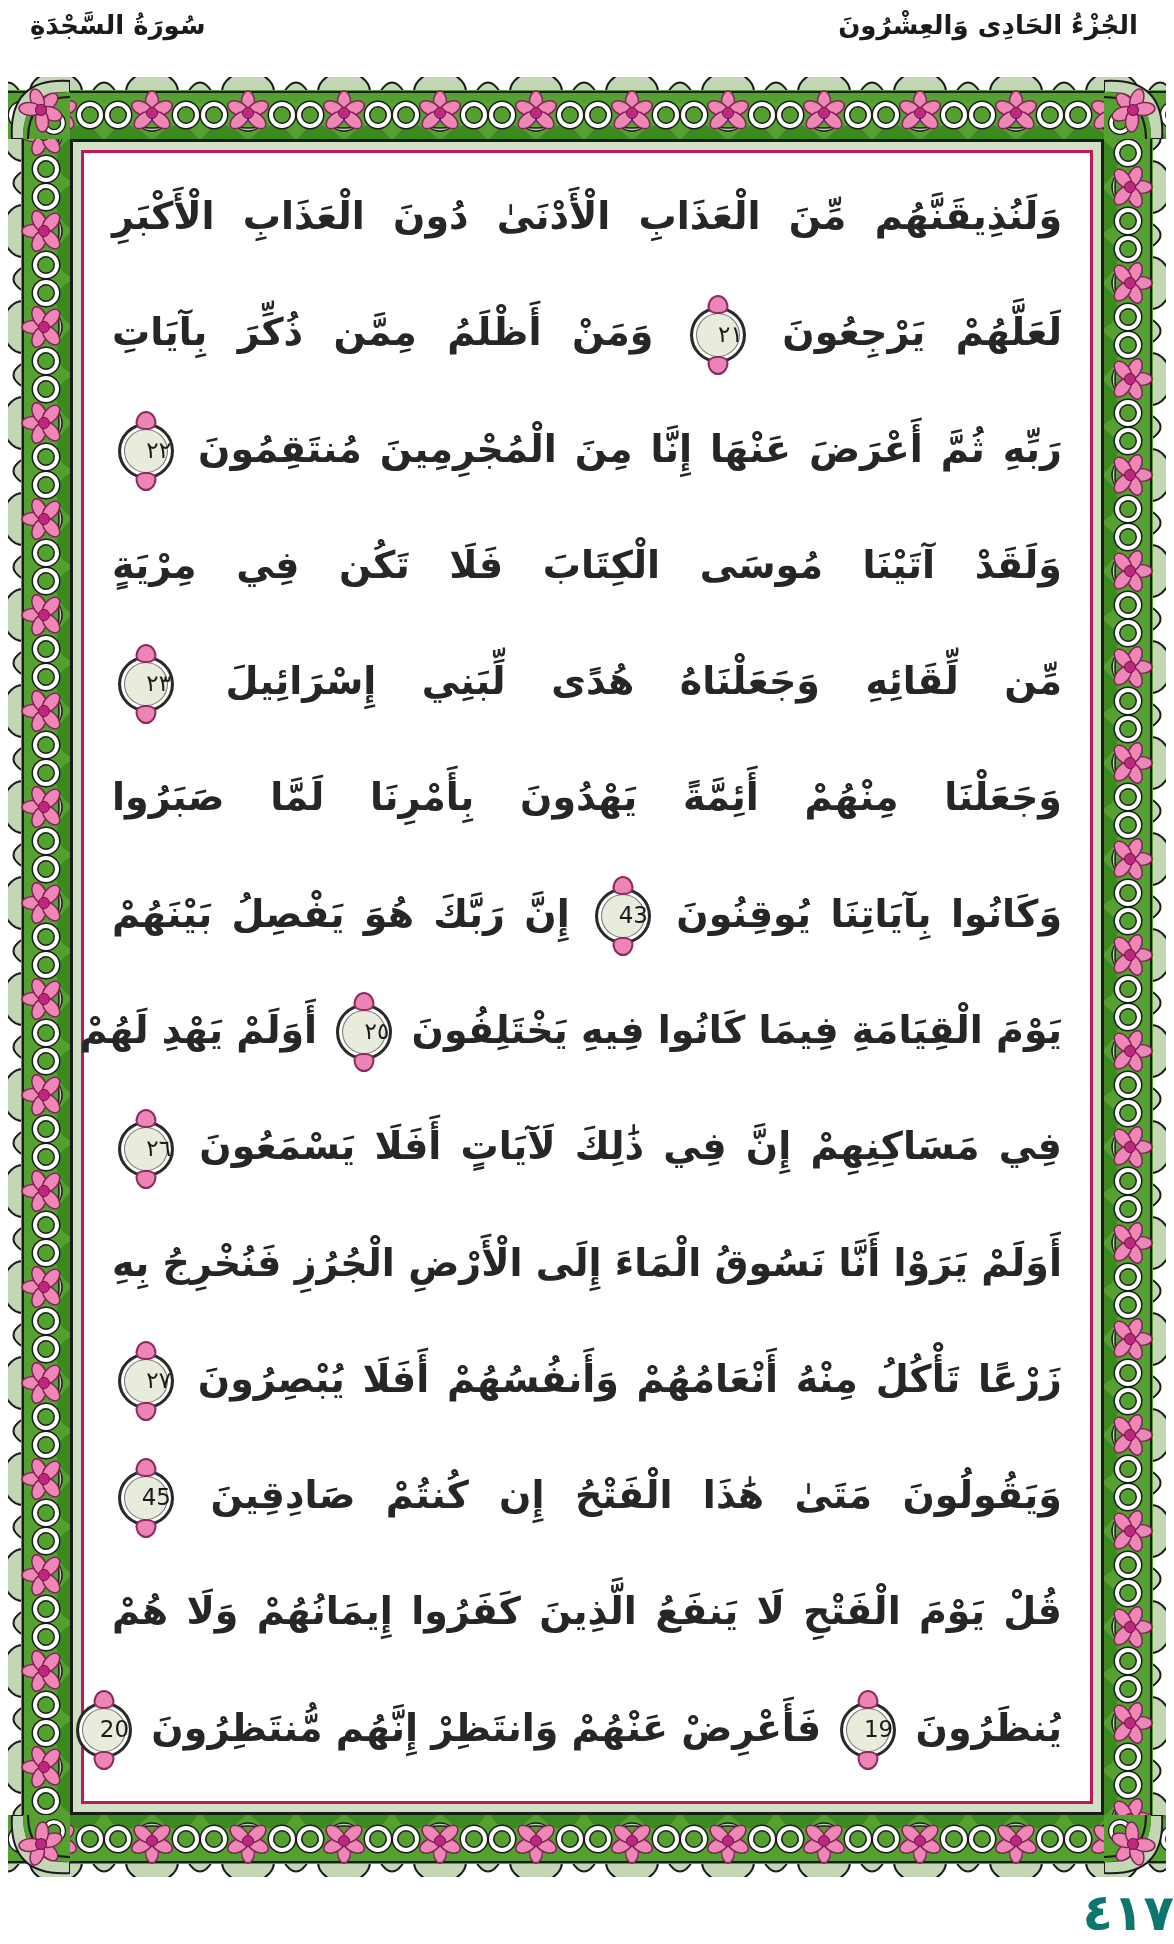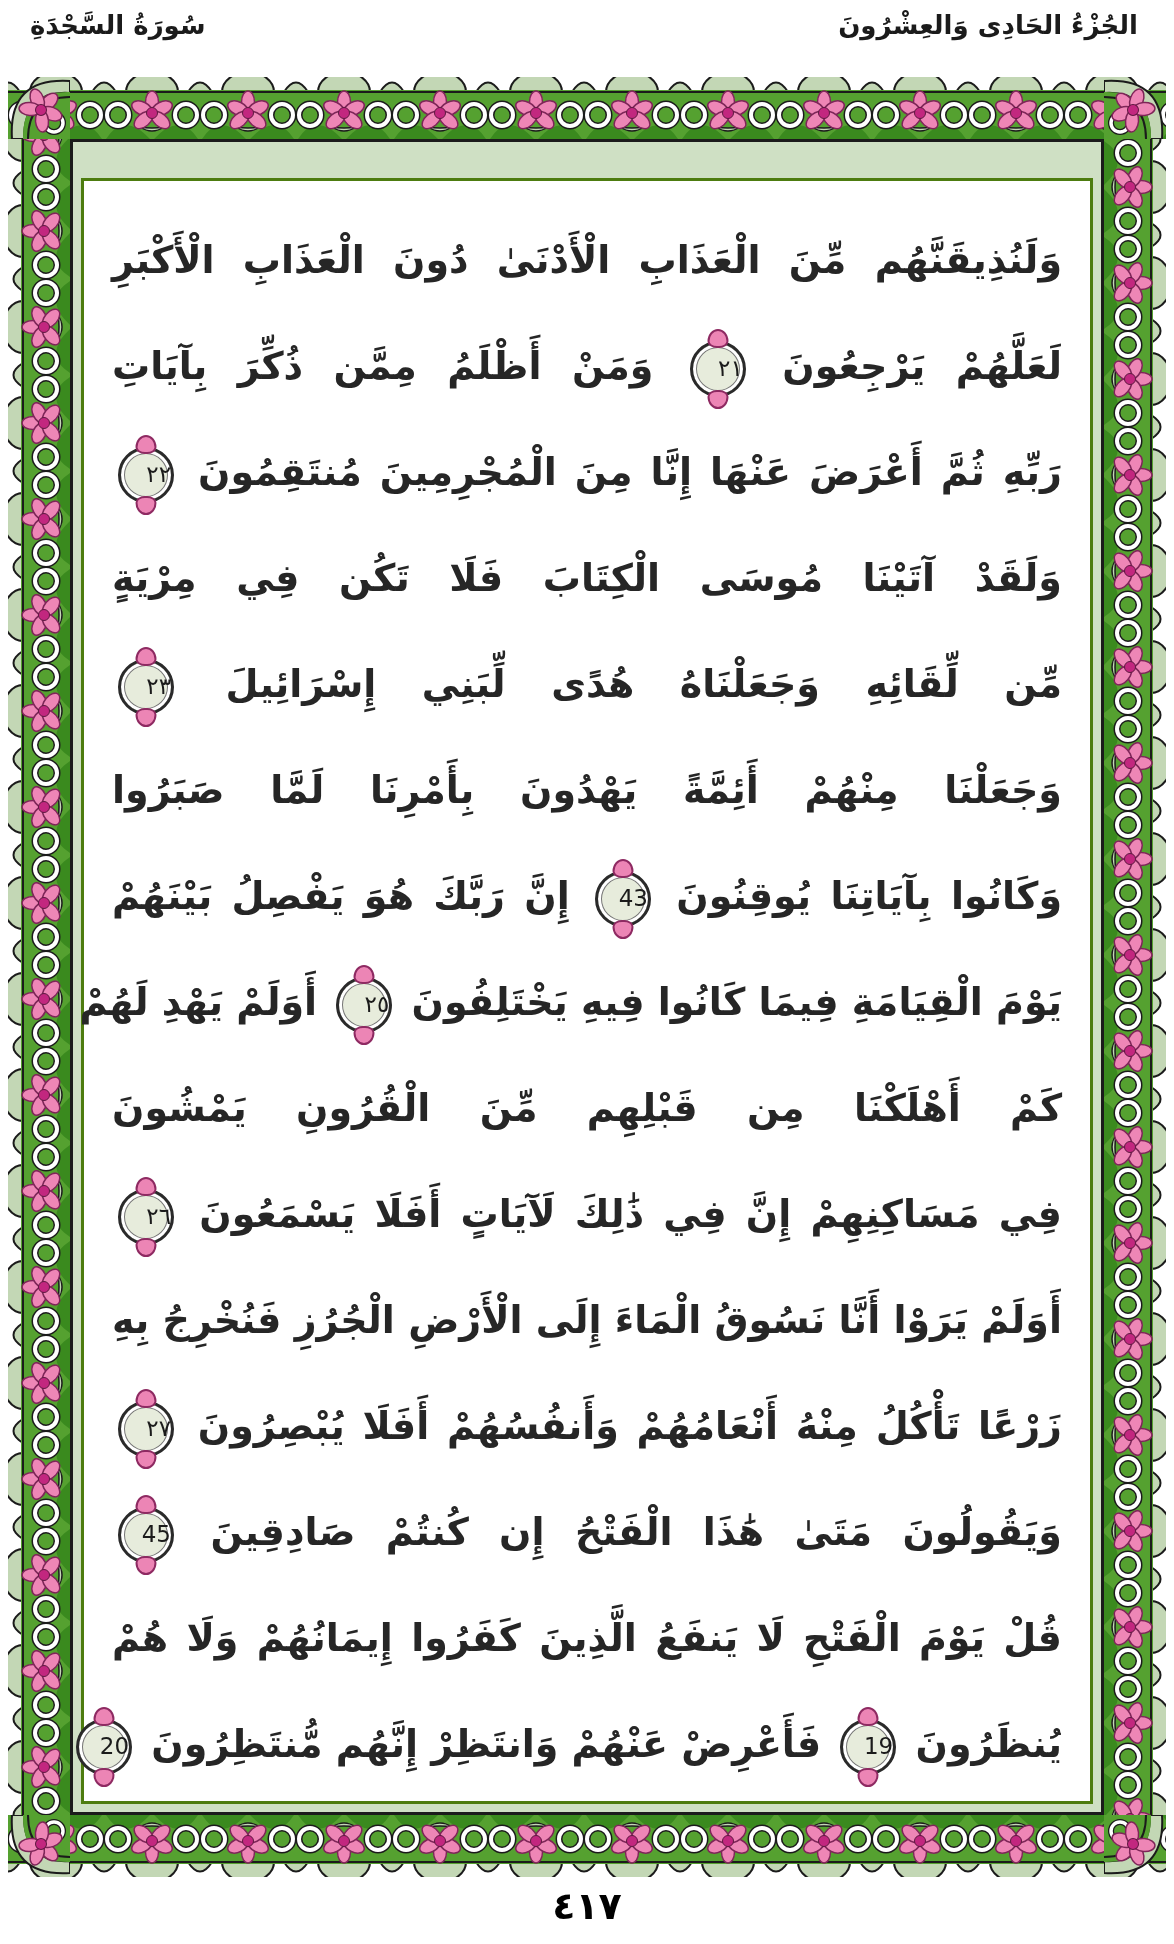--- a/index.html
+++ b/index.html
@@ -23,23 +23,23 @@
   .corner-tr{left:1096px;top:0;transform:scaleX(-1);}
   .corner-bl{left:0;top:1738px;transform:scaleY(-1);}
   .corner-br{left:1096px;top:1738px;transform:scale(-1,-1);}
   
   .inner-frame{
     position:absolute;left:62px;top:62px;right:62px;bottom:62px;
     border:3px solid #1b1b1b;background:#cfe0c4;
   }
   .panel{
     position:absolute;left:8px;top:8px;right:8px;bottom:8px;
-    border:3px solid #4d7c0f;background:#ffffff;
+    border:3px solid #be185d;background:#ffffff;
     display:flex;flex-direction:column;
-    padding:26px 28px;box-sizing:border-box;margin-top:28px;
+    padding:10px 28px;box-sizing:border-box;
   }
   .line{
     flex:1;direction:rtl;
     font-size:38px;font-weight:bold;color:#262626;
     text-align:justify;text-align-last:justify;
     white-space:nowrap;
     display:block;line-height:106px;height:106px;overflow:visible;
   }
   
   .ayah{
@@ -56,21 +56,21 @@
   }
   .ayah::before{top:-15px;border-radius:50% 50% 45% 45%/65% 65% 35% 35%;}
   .ayah::after{bottom:-15px;border-radius:45% 45% 50% 50%/35% 35% 65% 65%;}
   .ayah-num{
     display:block;font-size:23px;font-weight:normal;line-height:48px;color:#1b1b1b;
     direction:rtl;
   }
   
   .page-number{
     position:absolute;left:0;top:1884px;width:100%;
-    text-align:center;font-size:38px;font-weight:bold;color:#000000;
+    text-align:right;font-size:50px;font-weight:bold;color:#0f766e;
   }
 </style>
 </head>
 <body>
 
 <div class="hdr hdr-juz">الجُزْءُ الحَادِى وَالعِشْرُونَ</div>
 <div class="hdr hdr-surah">سُورَةُ السَّجْدَةِ</div>
 
 <div class="frame">
     <svg class="band band-top" width="1158" height="62" viewBox="0 0 1158 62" xmlns="http://www.w3.org/2000/svg">
@@ -245,21 +245,20 @@
     <div class="panel">
       <div style="display:flex;flex-direction:column;flex:1;">
           <div class="line"><span>وَلَنُذِيقَنَّهُم مِّنَ الْعَذَابِ الْأَدْنَىٰ دُونَ الْعَذَابِ الْأَكْبَرِ</span></div>
           <div class="line"><span>لَعَلَّهُمْ يَرْجِعُونَ</span> <span class="ayah"><span class="ayah-num">٢١</span></span> <span>وَمَنْ أَظْلَمُ مِمَّن ذُكِّرَ بِآيَاتِ</span></div>
           <div class="line"><span>رَبِّهِ ثُمَّ أَعْرَضَ عَنْهَا إِنَّا مِنَ الْمُجْرِمِينَ مُنتَقِمُونَ</span> <span class="ayah"><span class="ayah-num">٢٢</span></span></div>
           <div class="line"><span>وَلَقَدْ آتَيْنَا مُوسَى الْكِتَابَ فَلَا تَكُن فِي مِرْيَةٍ</span></div>
           <div class="line"><span>مِّن لِّقَائِهِ وَجَعَلْنَاهُ هُدًى لِّبَنِي إِسْرَائِيلَ</span> <span class="ayah"><span class="ayah-num">٢٣</span></span></div>
           <div class="line"><span>وَجَعَلْنَا مِنْهُمْ أَئِمَّةً يَهْدُونَ بِأَمْرِنَا لَمَّا صَبَرُوا</span></div>
           <div class="line"><span>وَكَانُوا بِآيَاتِنَا يُوقِنُونَ</span> <span class="ayah"><span class="ayah-num">43</span></span> <span>إِنَّ رَبَّكَ هُوَ يَفْصِلُ بَيْنَهُمْ</span></div>
           <div class="line"><span>يَوْمَ الْقِيَامَةِ فِيمَا كَانُوا فِيهِ يَخْتَلِفُونَ</span> <span class="ayah"><span class="ayah-num">٢٥</span></span> <span>أَوَلَمْ يَهْدِ لَهُمْ</span></div>
-          <div class="line"><span>كَمْ أَهْلَكْنَا مِن قَبْلِهِم مِّنَ الْقُرُونِ يَمْشُونَ</span></div>
           <div class="line"><span>فِي مَسَاكِنِهِمْ إِنَّ فِي ذَٰلِكَ لَآيَاتٍ أَفَلَا يَسْمَعُونَ</span> <span class="ayah"><span class="ayah-num">٢٦</span></span></div>
           <div class="line"><span>أَوَلَمْ يَرَوْا أَنَّا نَسُوقُ الْمَاءَ إِلَى الْأَرْضِ الْجُرُزِ فَنُخْرِجُ بِهِ</span></div>
           <div class="line"><span>زَرْعًا تَأْكُلُ مِنْهُ أَنْعَامُهُمْ وَأَنفُسُهُمْ أَفَلَا يُبْصِرُونَ</span> <span class="ayah"><span class="ayah-num">٢٧</span></span></div>
           <div class="line"><span>وَيَقُولُونَ مَتَىٰ هَٰذَا الْفَتْحُ إِن كُنتُمْ صَادِقِينَ</span> <span class="ayah"><span class="ayah-num">45</span></span></div>
           <div class="line"><span>قُلْ يَوْمَ الْفَتْحِ لَا يَنفَعُ الَّذِينَ كَفَرُوا إِيمَانُهُمْ وَلَا هُمْ</span></div>
           <div class="line"><span>يُنظَرُونَ</span> <span class="ayah"><span class="ayah-num">19</span></span> <span>فَأَعْرِضْ عَنْهُمْ وَانتَظِرْ إِنَّهُم مُّنتَظِرُونَ</span> <span class="ayah"><span class="ayah-num">20</span></span></div>
         </div>
     </div>
   </div>
 </div>

